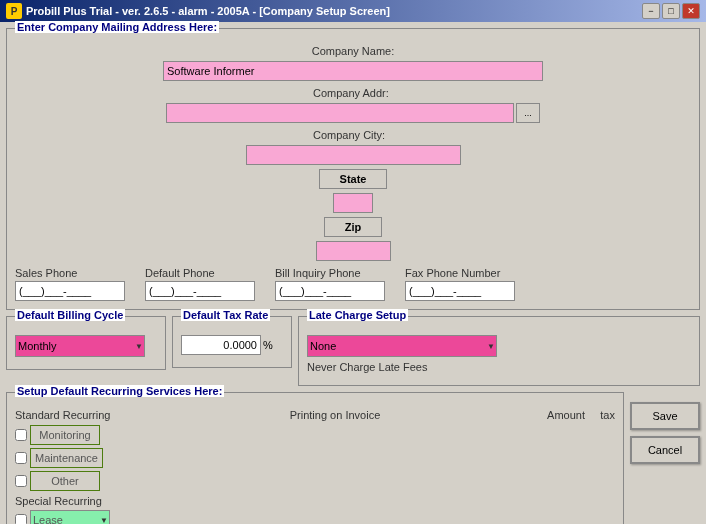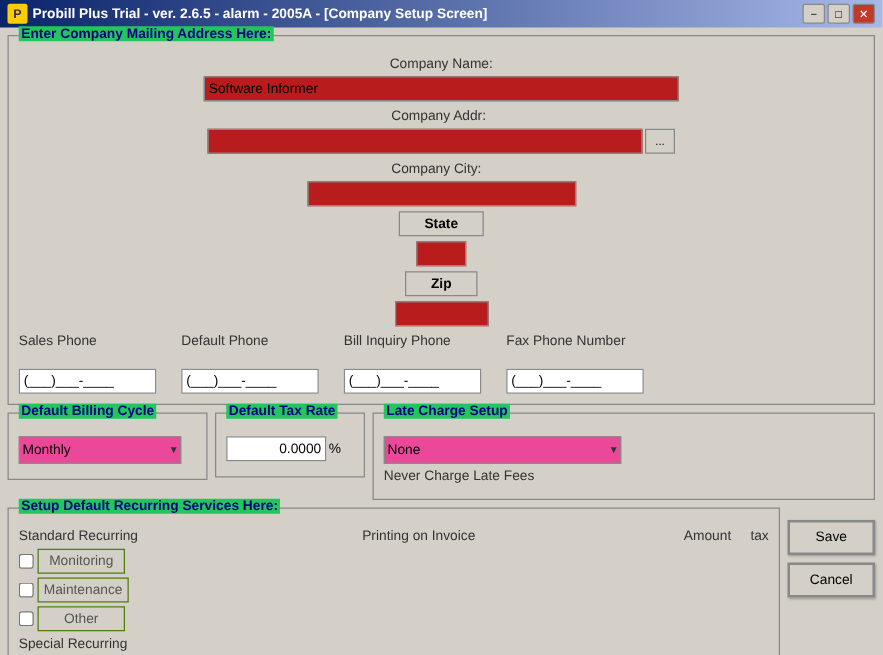--- a/index.html
+++ b/index.html
@@ -71,42 +71,42 @@
     .group-box {
       border: 1px solid #888;
       background: #d4d0c8;
       position: relative;
       padding: 16px 8px 8px 8px;
     }
     .group-box-title {
       position: absolute;
       top: -8px;
       left: 8px;
-      background: #22c55e;
+      background: #ffffff;
       padding: 0 2px;
       font-weight: bold;
       font-size: 11px;
       color: #000080;
     }
     .form-row {
       display: flex;
       align-items: center;
       margin-bottom: 6px;
       gap: 4px;
       flex-direction: column;
     }
     .form-label {
       color: #333;
       white-space: nowrap;
       min-width: 80px;
       font-size: 11px;
     }
     .form-input {
       border: 1px solid #888;
-      background: #b91c1c;
+      background: #f9a8d4;
       height: 20px;
       padding: 1px 3px;
       font-size: 11px;
       font-family: 'Tahoma', 'Arial', sans-serif;
     }
     .input-company-name { width: 380px; }
     .input-company-addr { width: 348px; }
     .input-company-city { width: 215px; }
     .input-state { width: 40px; }
     .input-zip { width: 75px; }
@@ -132,21 +132,21 @@
       font-weight: bold;
     }
     .phone-section {
       display: flex;
       gap: 20px;
       margin-top: 4px;
     }
     .phone-group {
       display: flex;
       flex-direction: column;
-      gap: 16px;
+      gap: 2px;
     }
     .phone-label {
       font-size: 11px;
       color: #333;
     }
     .phone-input {
       border: 1px solid #888;
       background: white;
       height: 20px;
       width: 110px;

